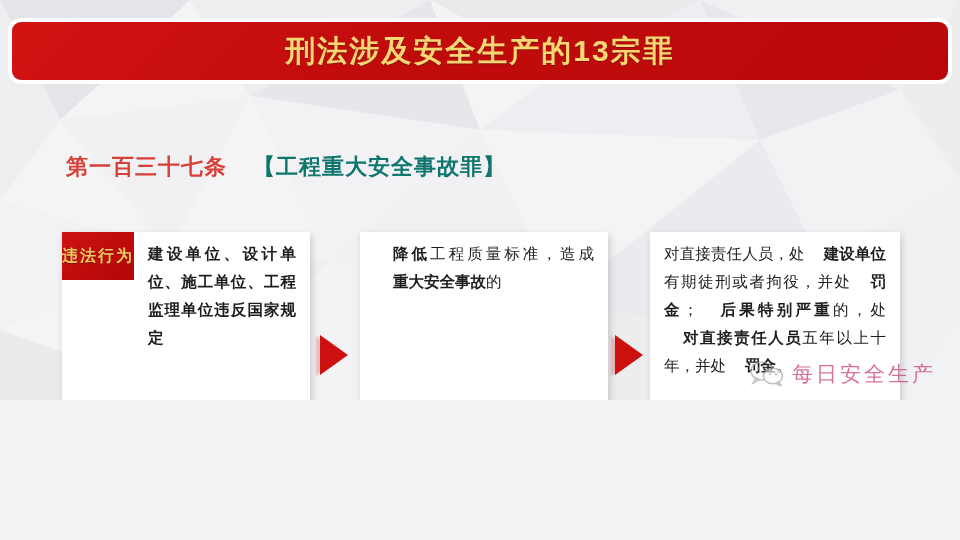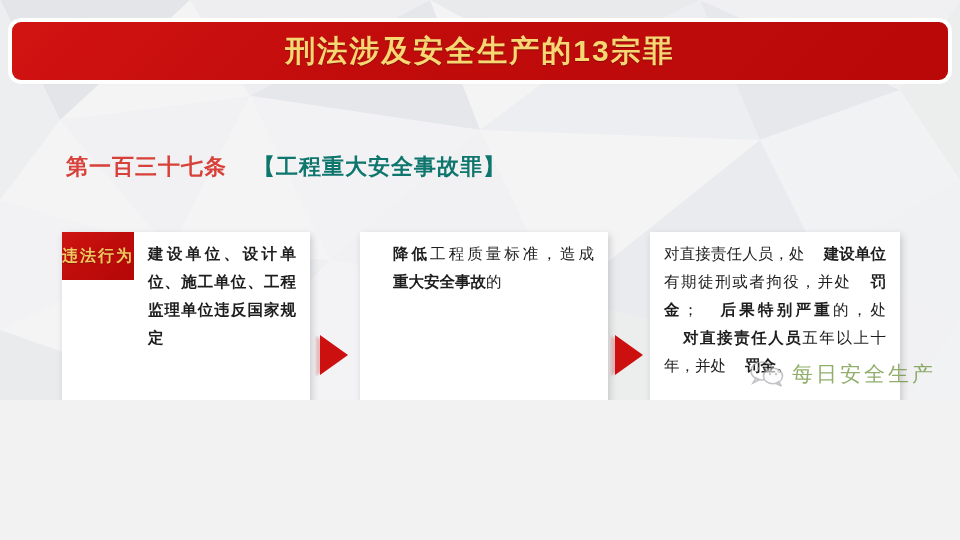--- a/index.html
+++ b/index.html
@@ -162,21 +162,21 @@
     right: 24px;
     bottom: 12px;
     z-index: 6;
     display: flex;
     align-items: center;
     gap: 8px;
     opacity: 0.62;
   }
   #wm-text {
     font-size: 21px;
-    color: #4d7c0f;
+    color: #be185d;
     letter-spacing: 3px;
     white-space: nowrap;
   }
   #wm-icon { display: block; }
 </style>
 </head>
 <body>
 
 <div id="slide">
 

